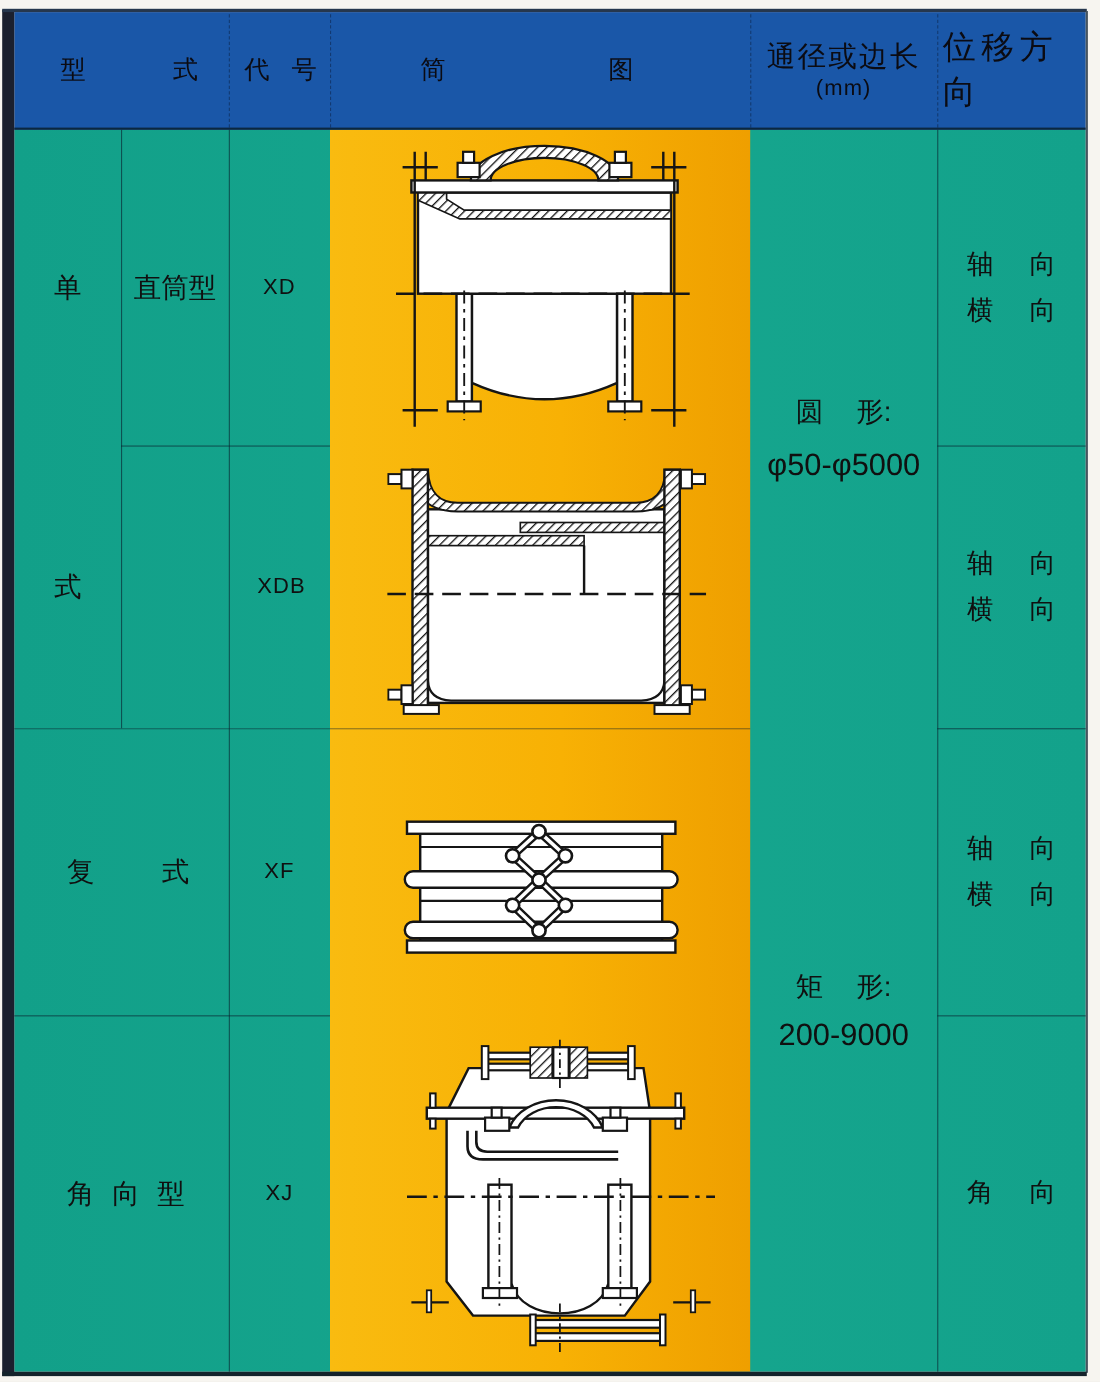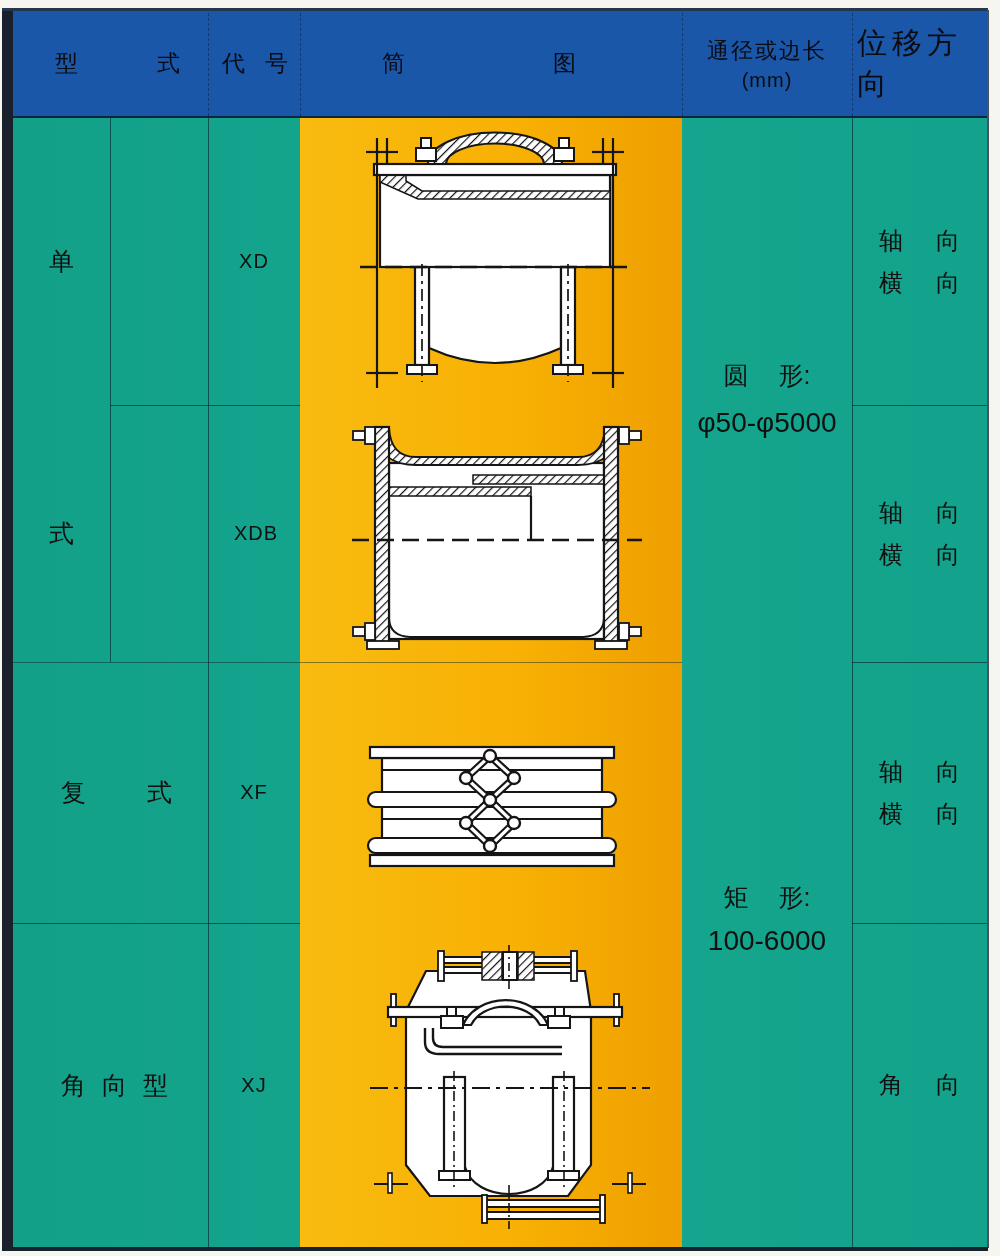--- a/index.html
+++ b/index.html
@@ -25,21 +25,21 @@
   .cell{position:absolute;display:flex;align-items:center;justify-content:center}
   .col{flex-direction:column}
   .sb{justify-content:space-between}
   .hdr{color:#0b0b12;font-size:23px;font-weight:500}
   .cn{font-size:25px}
   .code{font-size:20px;letter-spacing:1px}
   .half{display:flex;align-items:center;justify-content:center;width:100%}
   .dline{display:flex;justify-content:space-between;width:100%;padding:0 27px;line-height:42px;font-size:24px}
   .sline{position:absolute;left:0;width:100%;display:flex;justify-content:center;gap:30px;font-size:25px;line-height:42px}
   .srange{position:absolute;left:0;width:100%;text-align:center;font-size:28px;line-height:42px}
-  .hsize1{font-size:22px;letter-spacing:2px;line-height:32px}
+  .hsize1{font-size:26px;letter-spacing:2px;line-height:32px}
   .hsize2{font-size:20px;line-height:26px;letter-spacing:1px}
   .hdisp{font-size:30px;letter-spacing:5px;padding-left:5px}
   svg{display:block}
 </style>
 </head>
 <body>
 
 <div class="page">
 
   <div class="abs header-bg"></div>
@@ -87,20 +87,23 @@
   </div>
 
   <div class="cell col cn" style="left:13px;top:118px;width:97px;height:544px">
     <div class="half" style="height:287px">
         <span>单</span>
       </div>
     <div class="half" style="height:257px">
         <span>式</span>
       </div>
   </div>
+  <div class="cell cn" style="left:110px;top:118px;width:98px;height:287px">
+    <span>直筒型</span>
+  </div>
   <div class="cell sb cn" style="left:13px;top:662px;width:195px;height:261px;padding:0 36px 0 48px">
     <span>复</span>
     <span>式</span>
   </div>
   <div class="cell sb cn" style="left:13px;top:923px;width:195px;height:324px;padding:0 40px 0 48px">
     <span>角</span>
     <span>向</span>
     <span>型</span>
   </div>
 
@@ -120,21 +123,21 @@
   <div class="abs" style="left:682px;top:118px;width:170px;height:1129px">
     <div class="sline" style="top:236px">
       <span>圆</span>
       <span>形:</span>
     </div>
     <div class="srange" style="top:284px">φ50-φ5000</div>
     <div class="sline" style="top:758px">
       <span>矩</span>
       <span>形:</span>
     </div>
-    <div class="srange" style="top:802px">100-6000</div>
+    <div class="srange" style="top:802px">200-9000</div>
   </div>
 
   <div class="cell col" style="left:852px;top:118px;width:135px;height:287px">
     <div class="dline">
         <span>轴</span>
         <span>向</span>
       </div>
     <div class="dline">
         <span>横</span>
         <span>向</span>

